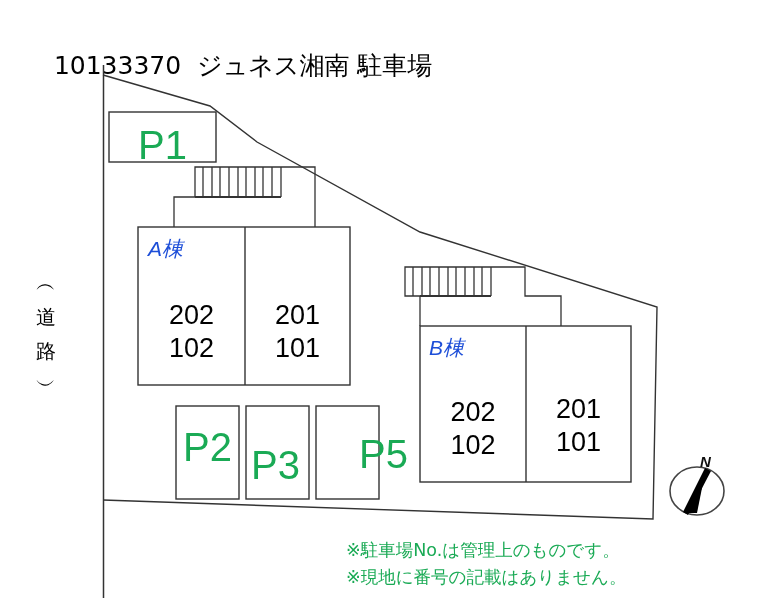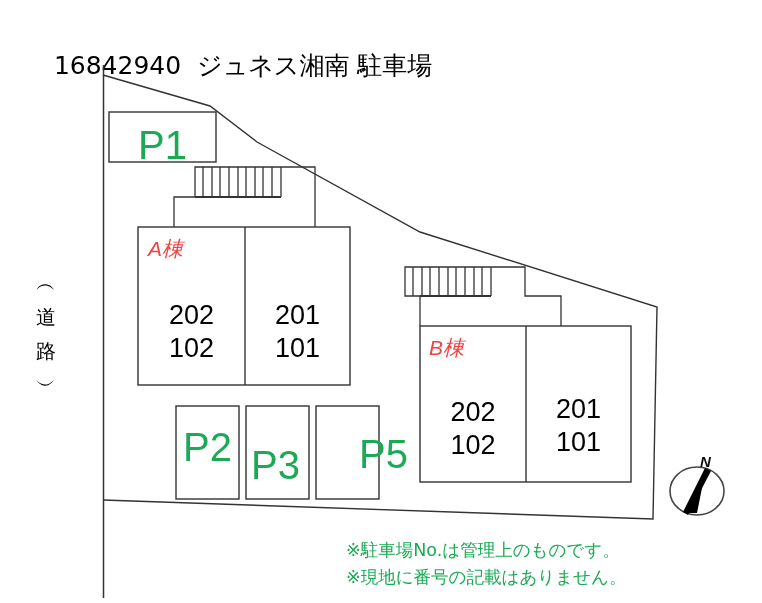--- a/index.html
+++ b/index.html
@@ -4,33 +4,33 @@
   <style>
     html, body { margin: 0; padding: 0; background: #ffffff; }
     body { width: 762px; height: 603px; position: relative; overflow: hidden;
            font-family: "DejaVu Sans", "Liberation Sans", sans-serif; }
     .title { position: absolute; left: 38px; top: 20px; font-size: 25px; color: #000;
              white-space: pre; letter-spacing: 0px; }
     svg.map { position: absolute; left: 0; top: 0; }
     .lbl { position: absolute; text-align: center; }
     .park { position: absolute; display: flex; align-items: center; justify-content: center;
             color: #1aaa55; font-family: "Liberation Sans", sans-serif; font-size: 40px; }
-    .bldg-name { position: absolute; color: #ef4444; font-style: italic; font-size: 21px;
+    .bldg-name { position: absolute; color: #1d4ed8; font-style: italic; font-size: 21px;
                  font-family: "Liberation Sans", sans-serif; text-align: right; }
     .units { position: absolute; font-size: 27px; line-height: 33px; color: #000; text-align: center;
              font-family: "Liberation Sans", sans-serif; margin-top: 15px; }
     .road { position: absolute; left: 33px; top: 266px; width: 26px; font-size: 20px; color: #000;
             text-align: center; line-height: 34px; }
     .note { position: absolute; left: 346px; font-size: 17.5px; color: #1aaa55; white-space: nowrap; }
   </style>
 </head>
 <body>
 
 <div class="title">
-  <span>16842940</span>&nbsp;&nbsp;<span>ジュネス湘南 駐車場</span>
+  <span>10133370</span>&nbsp;&nbsp;<span>ジュネス湘南 駐車場</span>
 </div>
 
 <svg class="map" width="762" height="603" viewBox="0 0 762 603">
 
   <line x1="103.5" y1="65" x2="103.5" y2="598" stroke="#333" stroke-width="1.5"></line>
 
   <polyline points="103,75 210,106 257,142 420,232 657,307 653,519 103,500" fill="none" stroke="#333" stroke-width="1.4"></polyline>
 
   <rect x="109" y="112" width="107" height="50" fill="none" stroke="#333" stroke-width="1.4"></rect>
 

